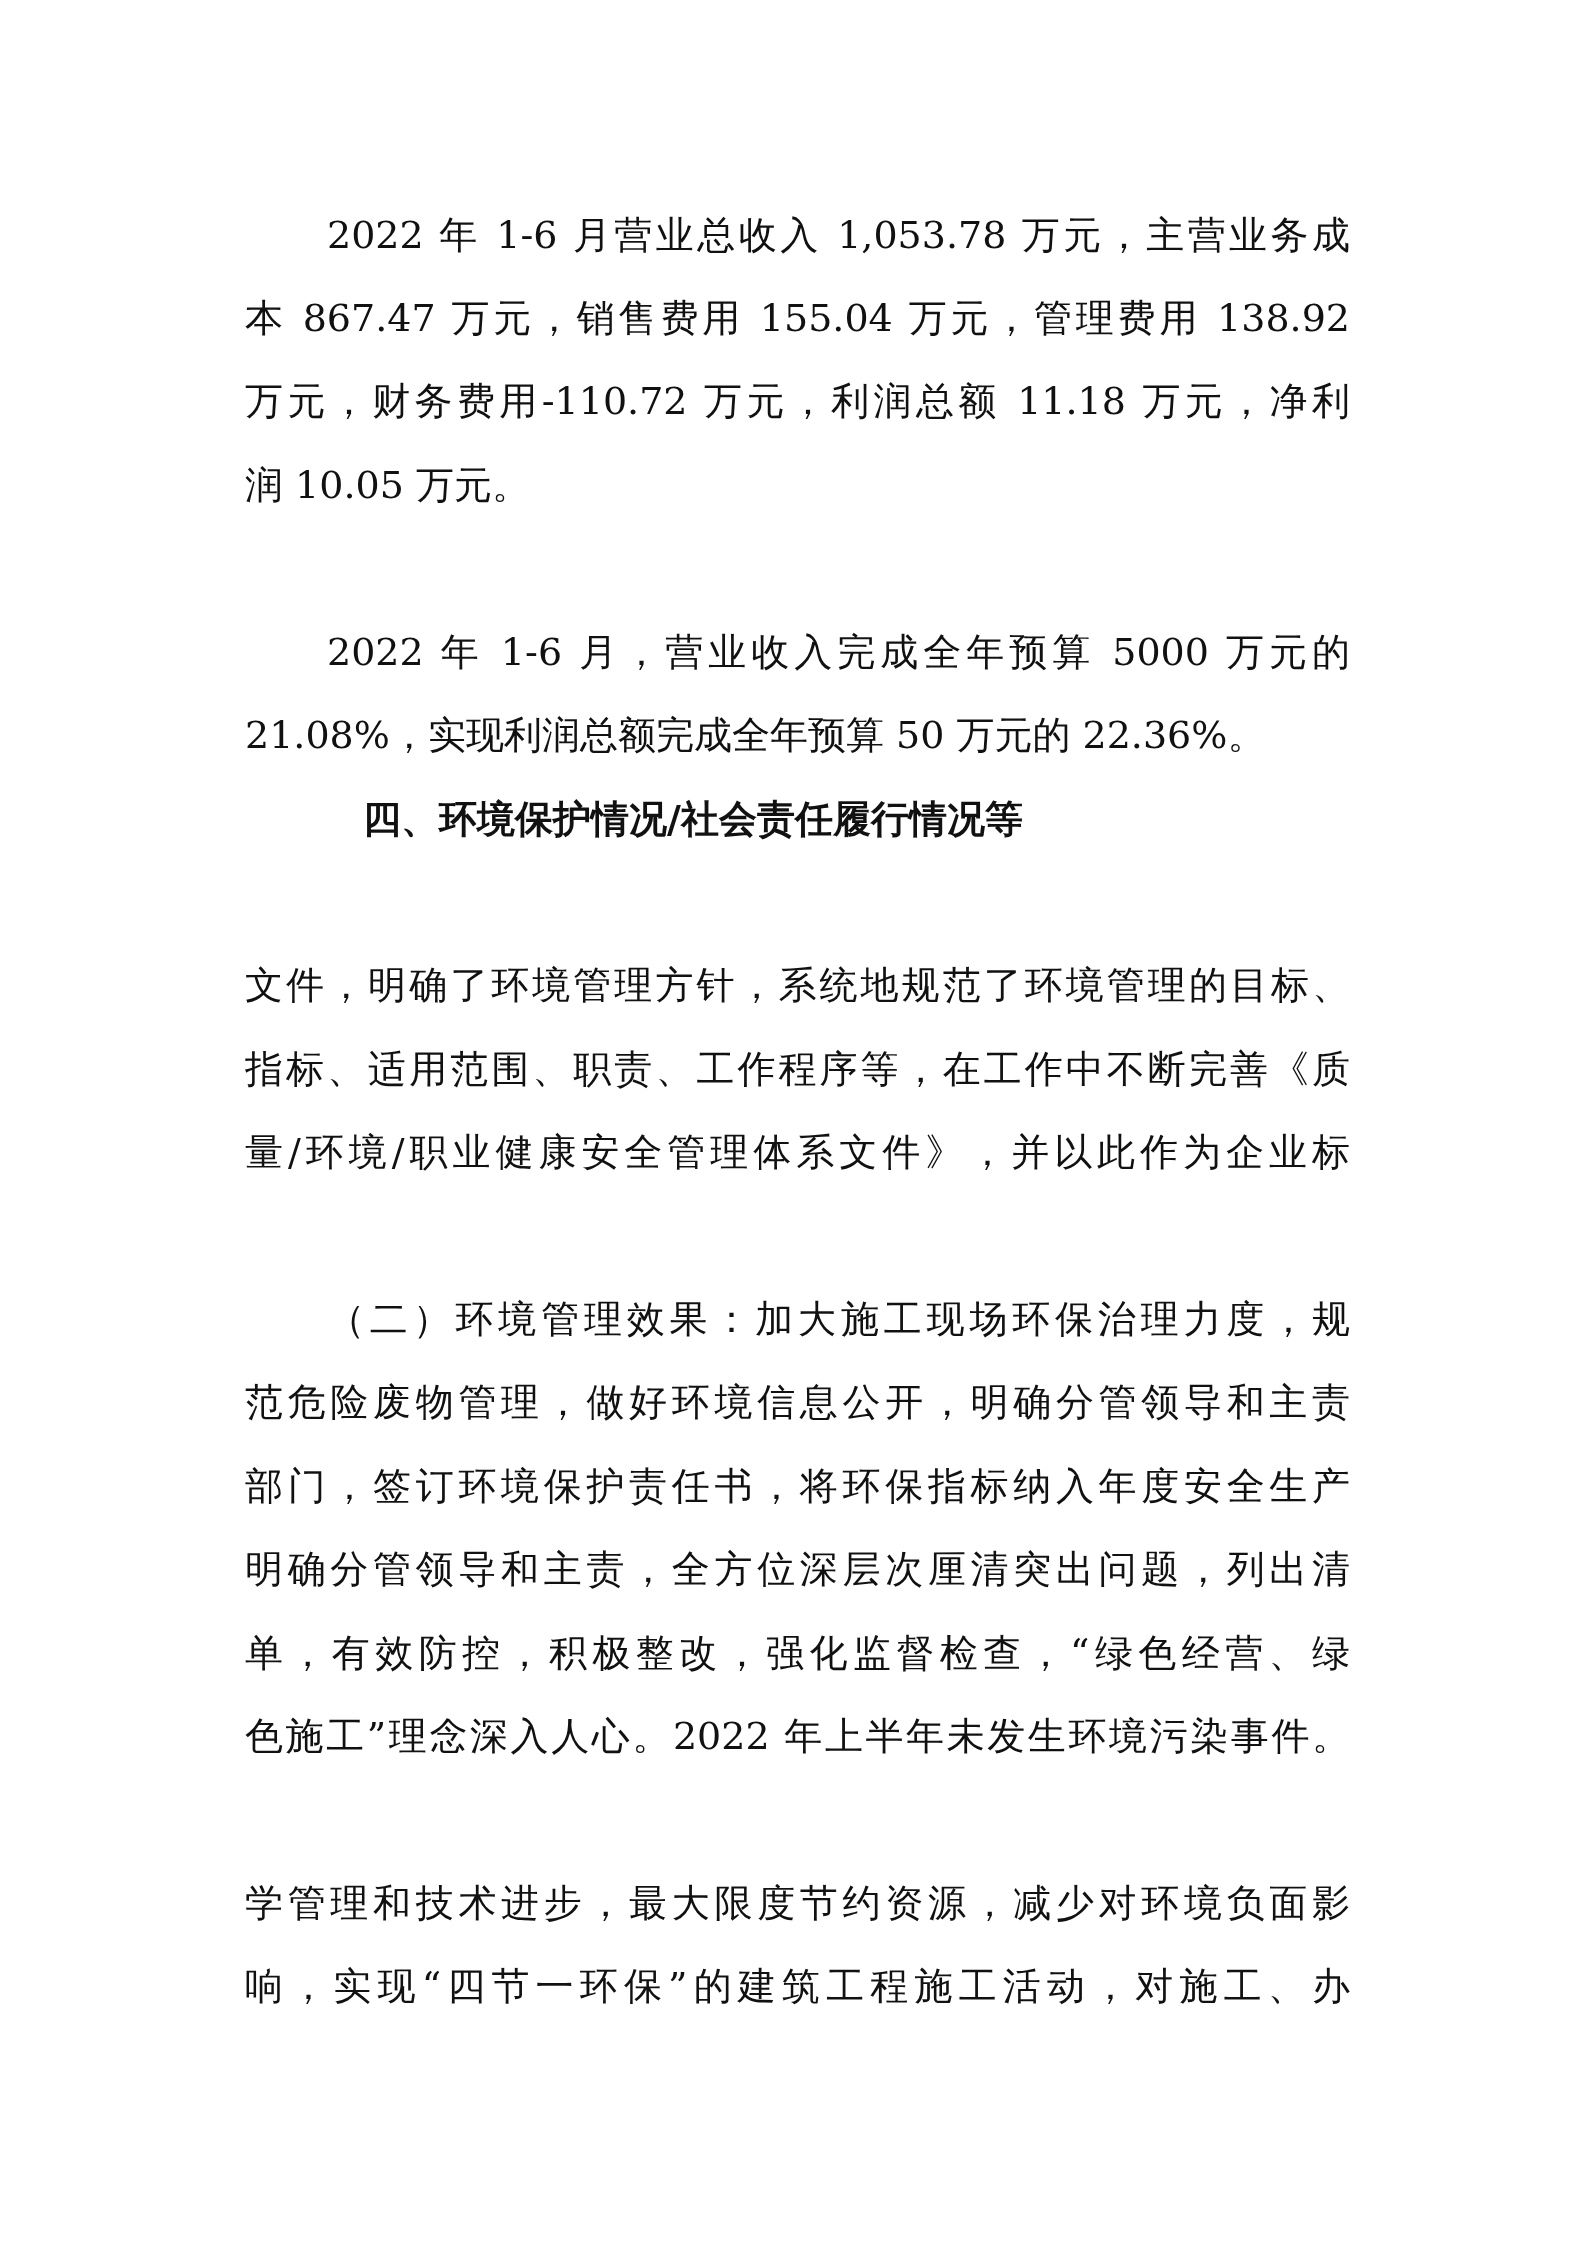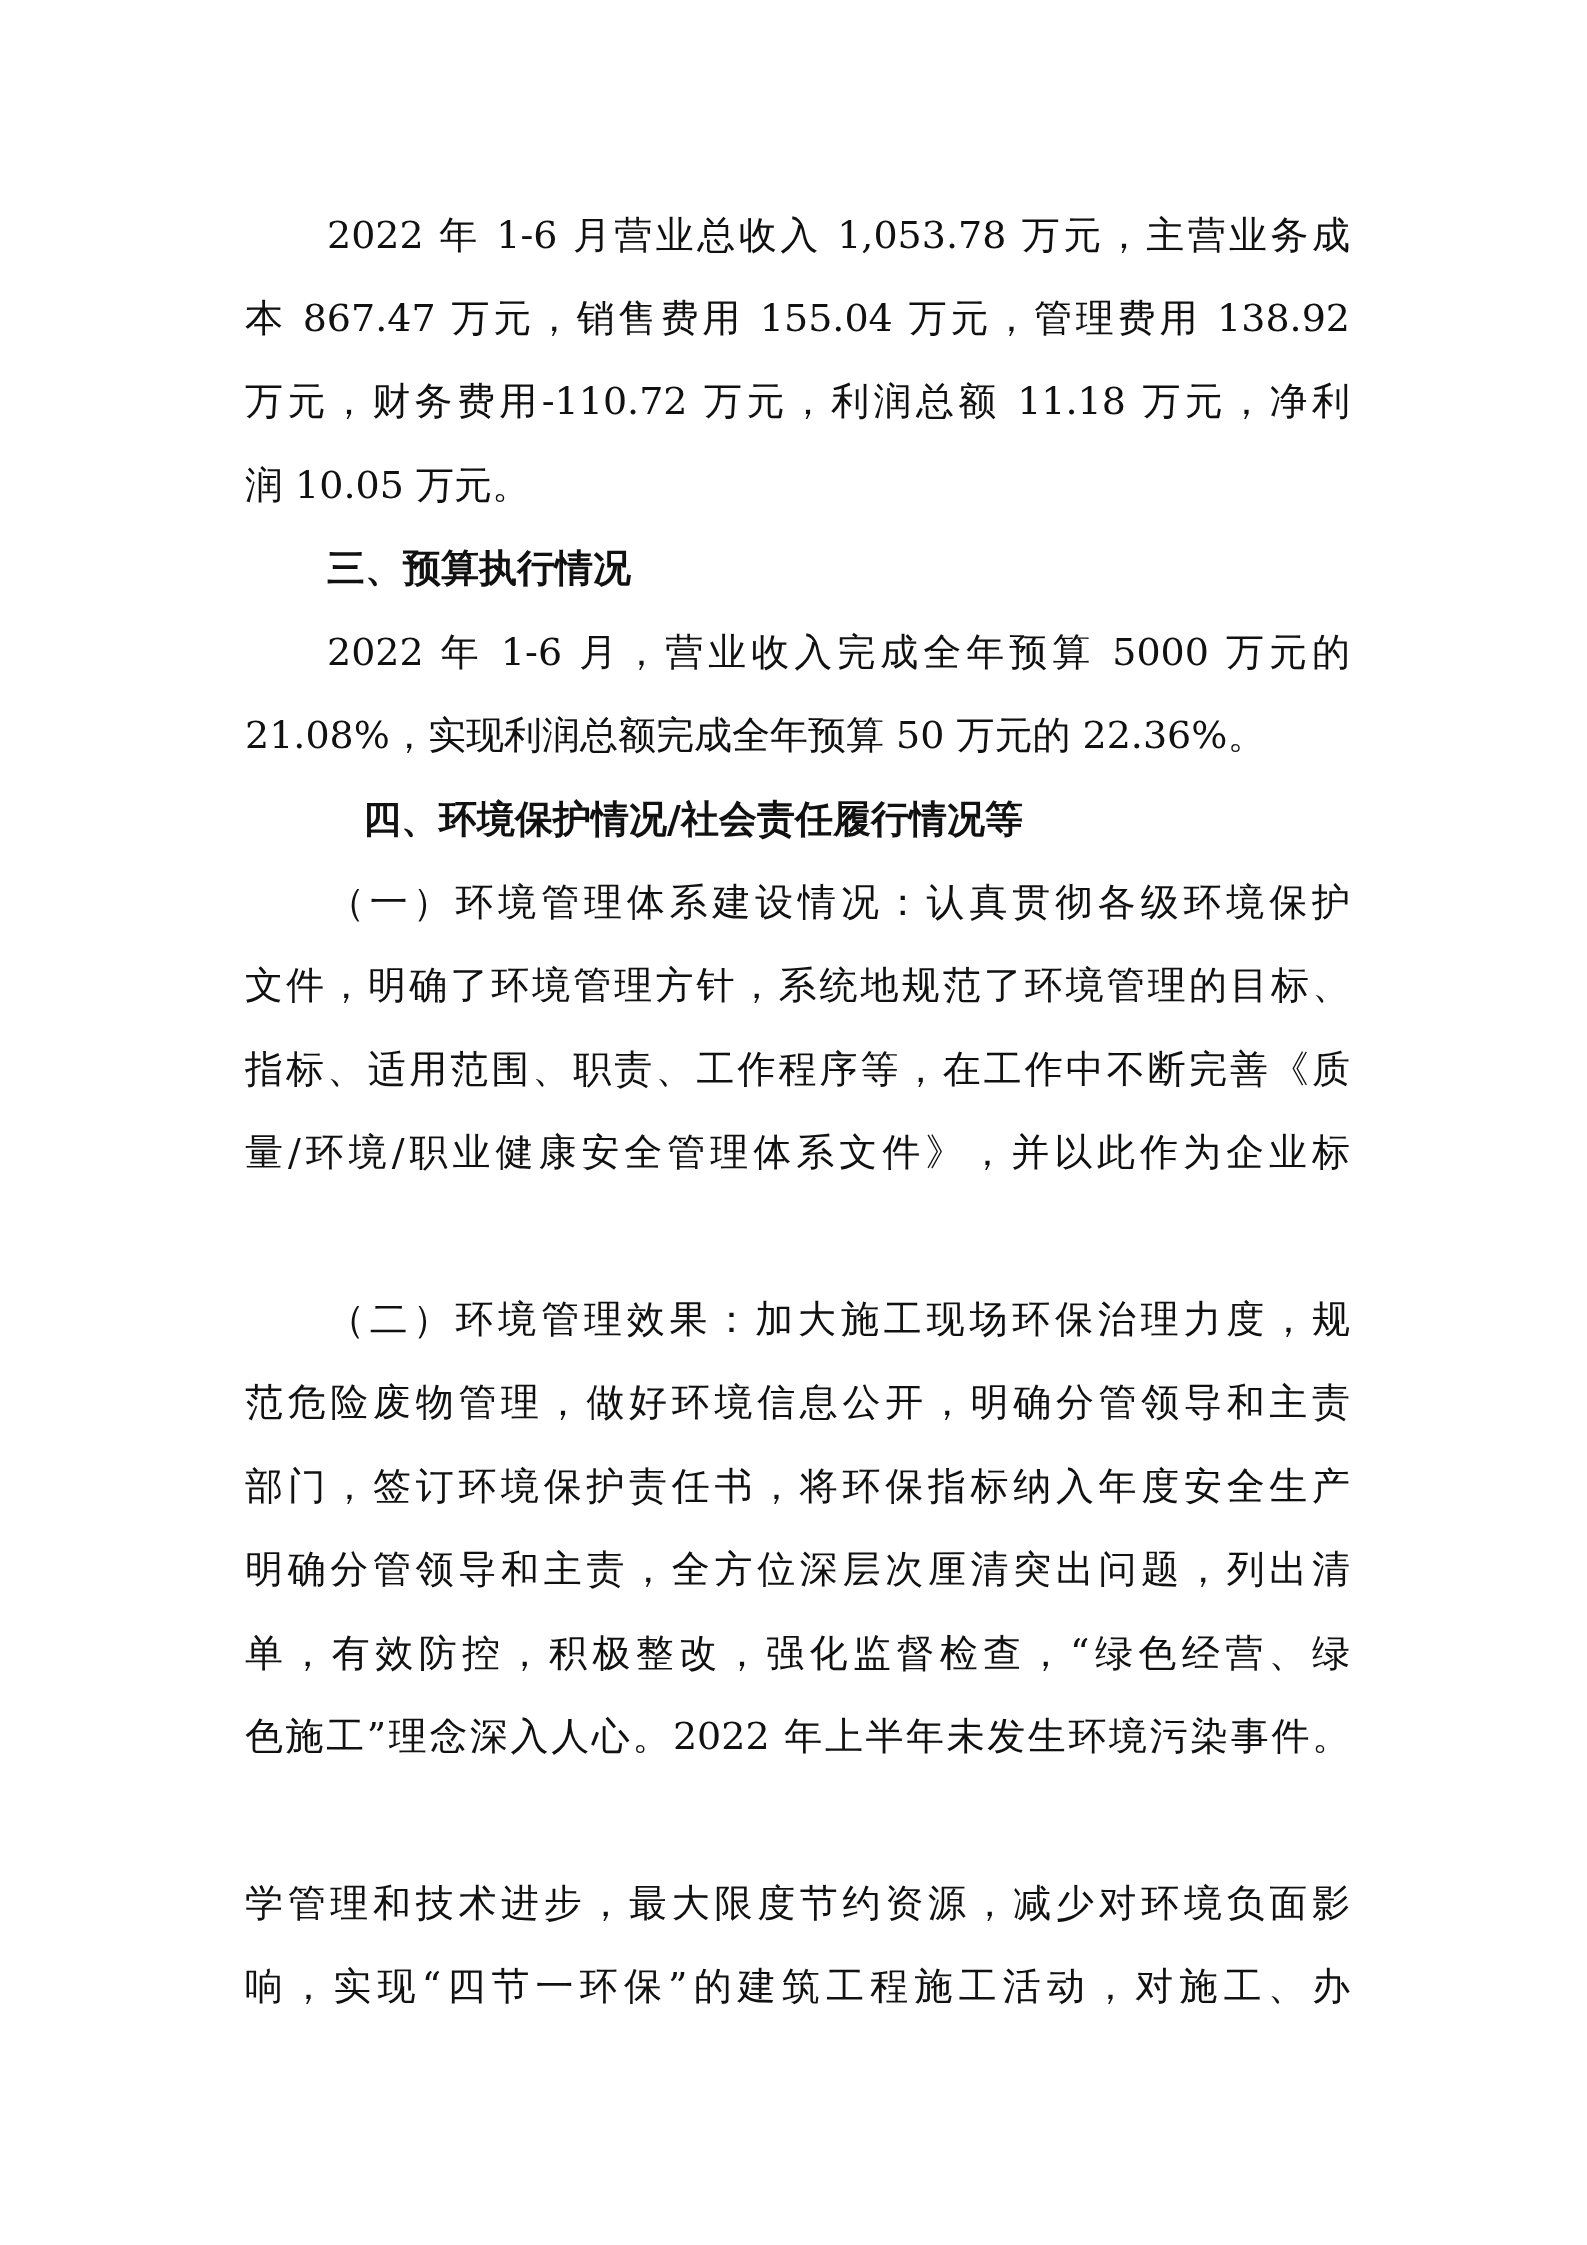--- a/index.html
+++ b/index.html
@@ -57,28 +57,26 @@
 </head>
 <body>
 
 <div class="page">
 
   <div class="line indent" style="top:193px;">2022 年 1-6 月营业总收入 1,053.78 万元，主营业务成</div>
   <div class="line" style="top:276px;">本 867.47 万元，销售费用 155.04 万元，管理费用 138.92</div>
   <div class="line" style="top:359px;">万元，财务费用-110.72 万元，利润总额 11.18 万元，净利</div>
   <div class="line last" style="top:443px;">润 10.05 万元。</div>
 
-  <div class="heading" style="top:526px;">三、预算执行情况</div>
 
   <div class="line indent" style="top:610px;">2022 年 1-6 月，营业收入完成全年预算 5000 万元的</div>
   <div class="line last" style="top:693px;">21.08%，实现利润总额完成全年预算 50 万元的 22.36%。</div>
 
   <div class="heading" style="top:777px;margin-left:36px;">四、环境保护情况/社会责任履行情况等</div>
 
-  <div class="line indent" style="top:860px;">（一）环境管理体系建设情况：认真贯彻各级环境保护</div>
   <div class="line" style="top:943px;">文件，明确了环境管理方针，系统地规范了环境管理的目标、</div>
   <div class="line" style="top:1027px;">指标、适用范围、职责、工作程序等，在工作中不断完善《质</div>
   <div class="line" style="top:1110px;">量/环境/职业健康安全管理体系文件》，并以此作为企业标</div>
 
   <div class="line indent" style="top:1277px;">（二）环境管理效果：加大施工现场环保治理力度，规</div>
   <div class="line" style="top:1360px;">范危险废物管理，做好环境信息公开，明确分管领导和主责</div>
   <div class="line" style="top:1444px;">部门，签订环境保护责任书，将环保指标纳入年度安全生产</div>
   <div class="line" style="top:1527px;">明确分管领导和主责，全方位深层次厘清突出问题，列出清</div>
   <div class="line" style="top:1611px;">单，有效防控，积极整改，强化监督检查，“绿色经营、绿</div>
   <div class="line" style="top:1694px;">色施工”理念深入人心。2022 年上半年未发生环境污染事件。</div>

